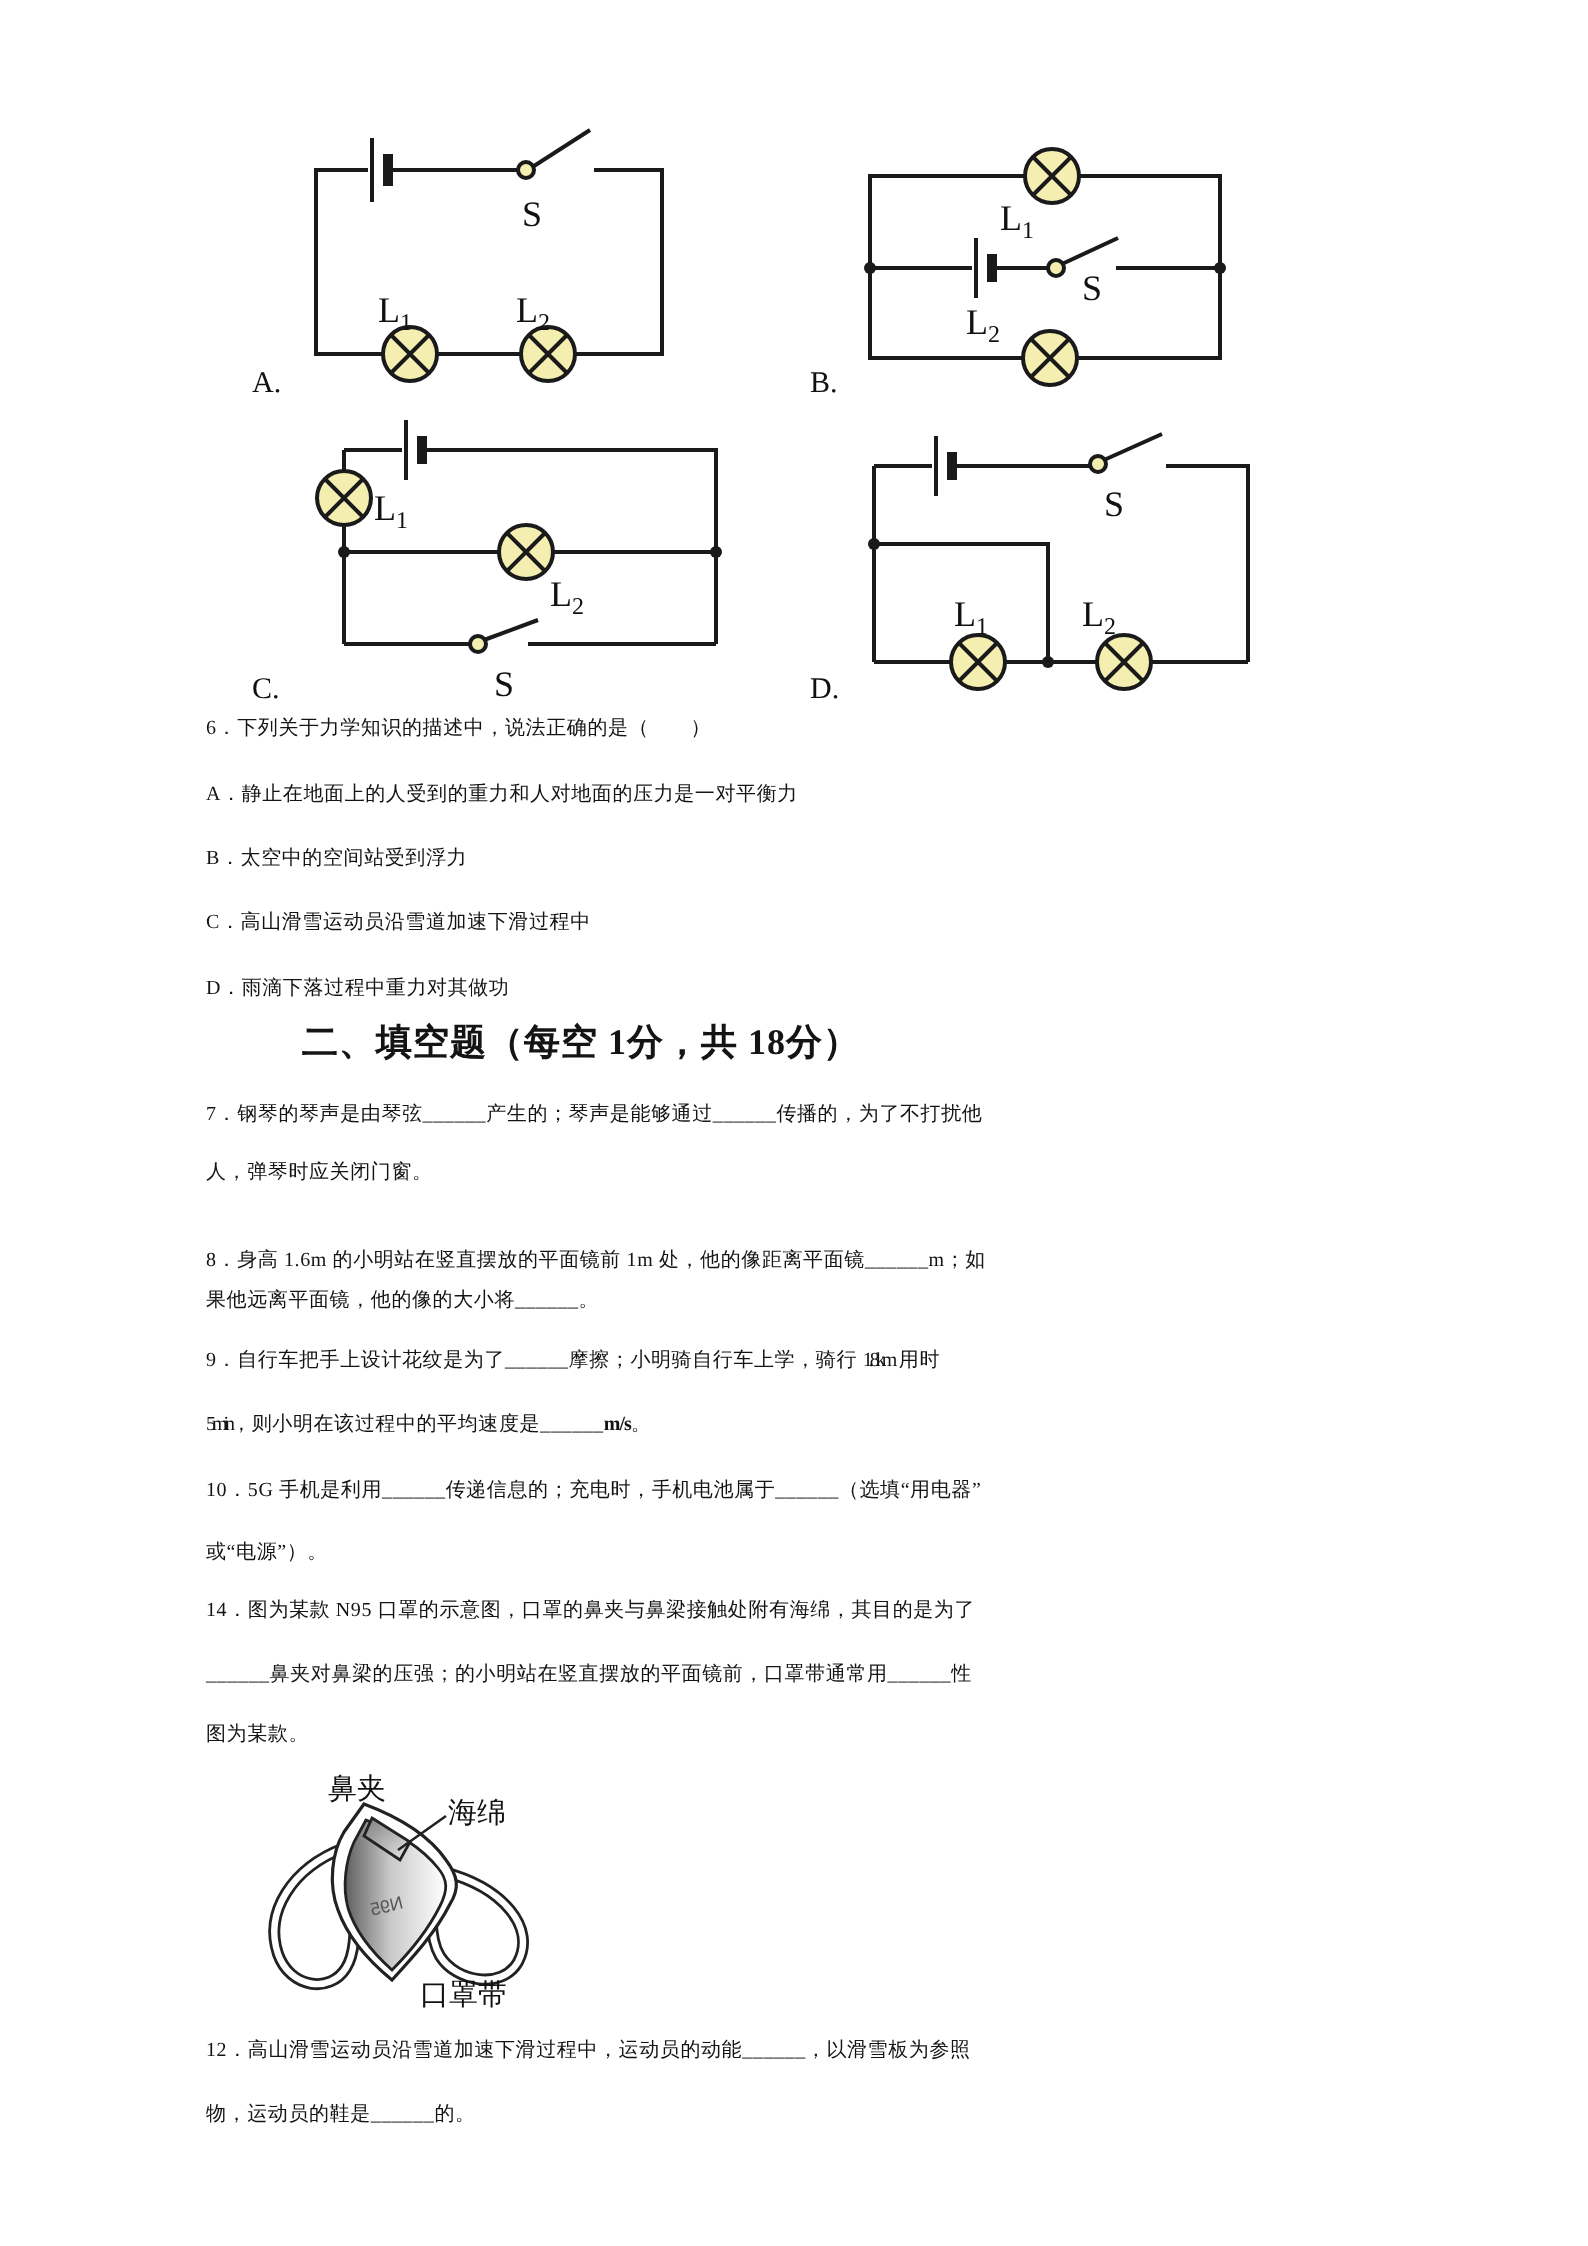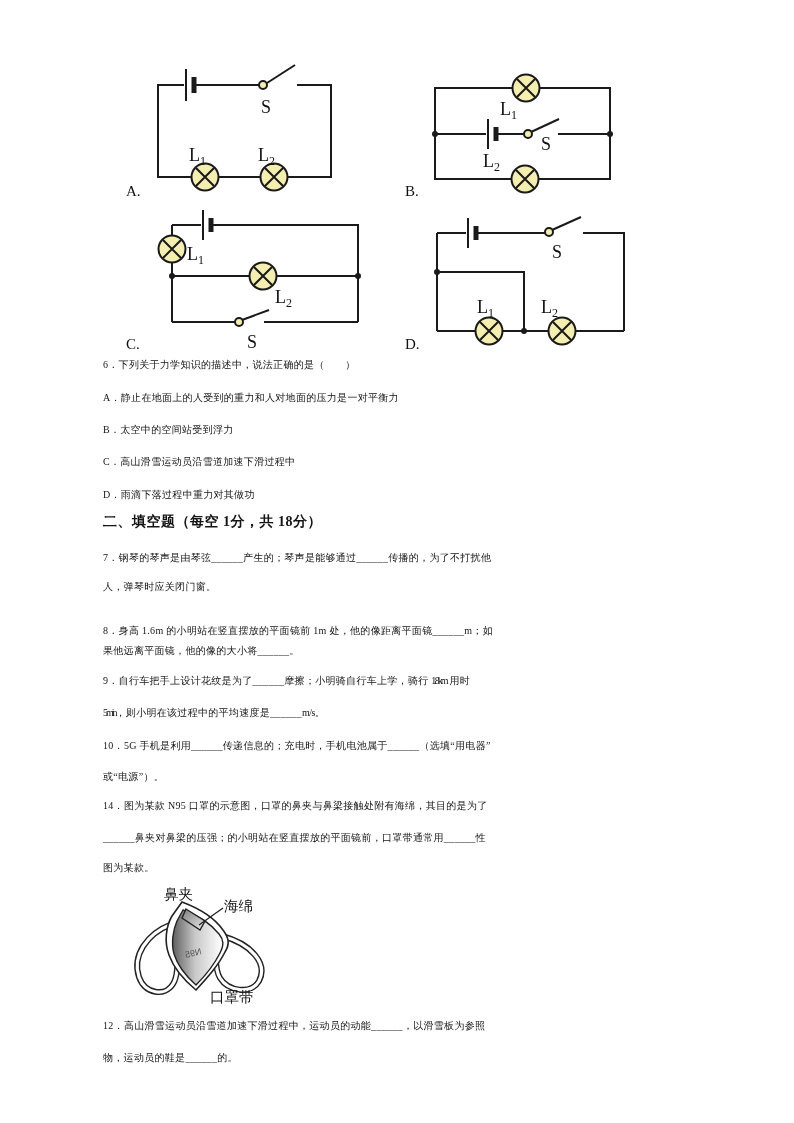--- a/index.html
+++ b/index.html
@@ -6,23 +6,23 @@
   body{
     width:794px;height:1123px;position:relative;overflow:hidden;
     background:#ffffff;
     font-family:"Liberation Serif","DejaVu Serif",serif;
   }
   .t{
     position:absolute;left:103px;
     font-size:10px;line-height:19px;color:#141414;
     white-space:pre;letter-spacing:0.3px;
   }
-  .hdr{font-weight:bold;font-size:14px;letter-spacing:0.5px;}
+  .hdr{font-weight:bold;font-size:18px;letter-spacing:0.5px;margin-left:48px;}
   .b{font-weight:normal;letter-spacing:-2px;}
-  .b2{font-weight:normal;letter-spacing:-0.5px;}
+  .b2{font-weight:bold;letter-spacing:-0.5px;}
   svg{position:absolute;}
   .clab{font-family:"Liberation Serif","DejaVu Serif",serif;font-size:18px;fill:#111;stroke:none;}
   .clab .sub{font-size:12px;}
   .opt{font-family:"Liberation Serif","DejaVu Serif",serif;font-size:15px;fill:#111;stroke:none;}
   .mlab{font-family:"Liberation Serif","DejaVu Serif",serif;font-size:14.5px;fill:#111;stroke:none;}
 </style>
 </head>
 <body>
 
 <svg style="left:0;top:0" width="794" height="362" viewBox="0 0 794 362">

